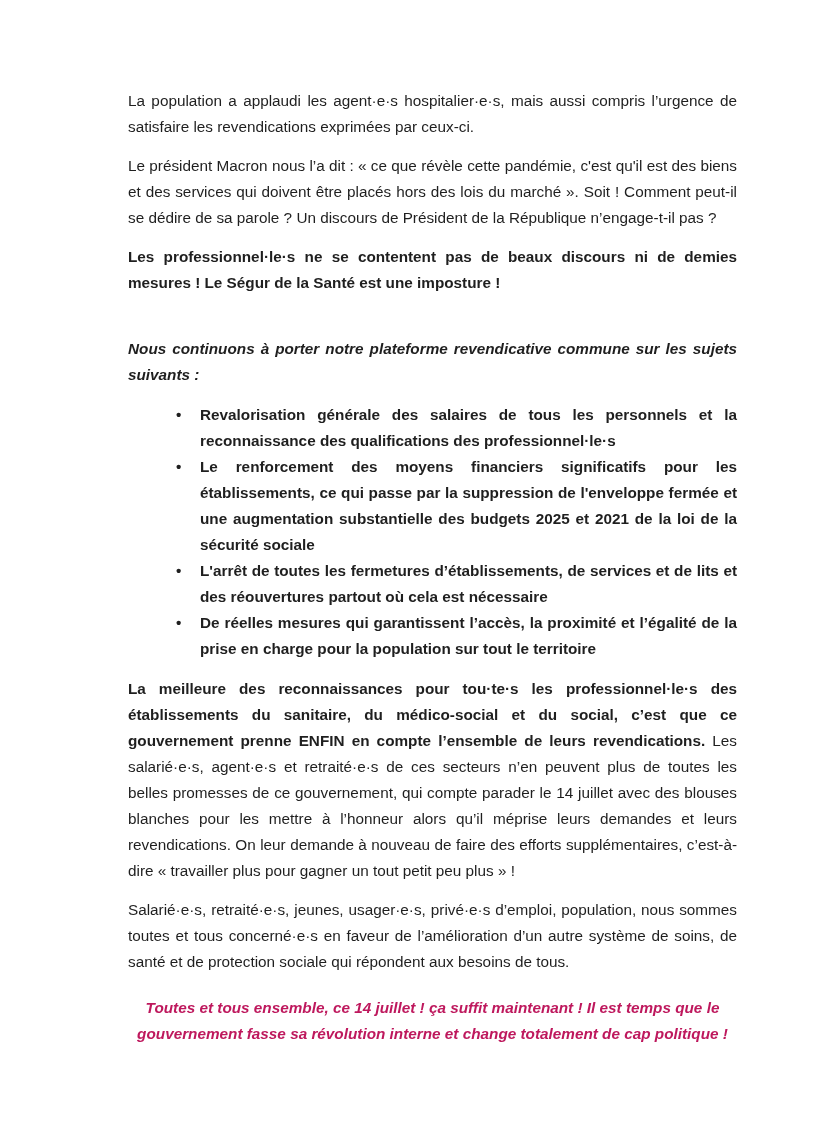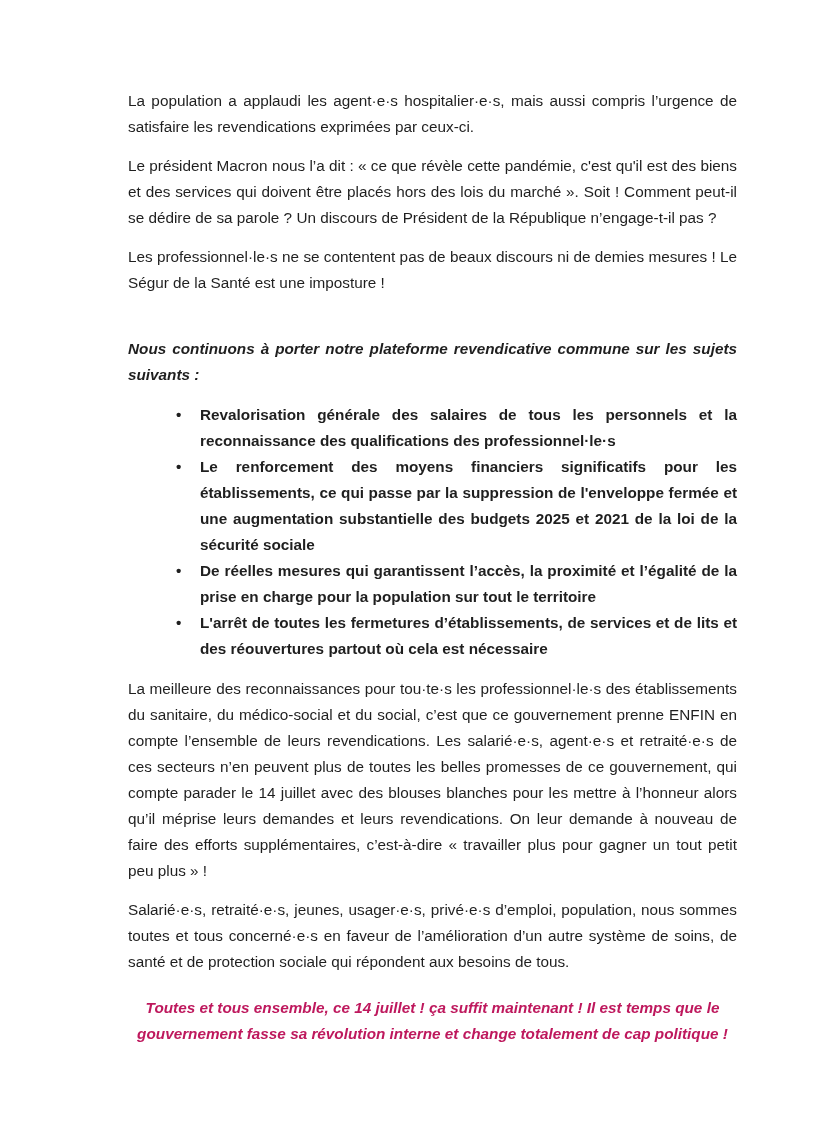--- a/index.html
+++ b/index.html
@@ -17,21 +17,21 @@
     color: #1f1f1f;
     box-sizing: border-box;
     padding: 88px 103px 12px 128px;
     font-size: 15.3px;
     line-height: 26px;
   }
   .para {
     text-align: justify;
     margin: 0 0 13px 0;
   }
-  .bold { font-weight: normal; }
+  .bold { font-weight: bold; }
   .bolditalic { font-weight: bold; font-style: italic; }
   .gap-before { margin-top: 40px; }
   ul.bullets {
     list-style: none;
     margin: 14px 0 14px 0;
     padding: 0;
   }
   ul.bullets li {
     position: relative;
     padding-left: 72px;
@@ -64,22 +64,22 @@
 
   <p class="para">Le président Macron nous l’a dit : « ce que révèle cette pandémie, c'est qu'il est des biens et des services qui doivent être placés hors des lois du marché ». Soit ! Comment peut-il se dédire de sa parole ? Un discours de Président de la République n’engage-t-il pas ?</p>
 
   <p class="para bold">Les professionnel·le·s ne se contentent pas de beaux discours ni de demies mesures ! Le Ségur de la Santé est une imposture !</p>
 
   <p class="para bolditalic gap-before">Nous continuons à porter notre plateforme revendicative commune sur les sujets suivants :</p>
 
   <ul class="bullets">
     <li>Revalorisation générale des salaires de tous les personnels et la reconnaissance des qualifications des professionnel·le·s</li>
     <li>Le renforcement des moyens financiers significatifs pour les établissements, ce qui passe par la suppression de l'enveloppe fermée et une augmentation substantielle des budgets 2025 et 2021 de la loi de la sécurité sociale</li>
+    <li>L'arrêt de toutes les fermetures d’établissements, de services et de lits et des réouvertures partout où cela est nécessaire</li>
     <li>De réelles mesures qui garantissent l’accès, la proximité et l’égalité de la prise en charge pour la population sur tout le territoire</li>
-    <li>L'arrêt de toutes les fermetures d’établissements, de services et de lits et des réouvertures partout où cela est nécessaire</li>
   </ul>
 
   <p class="para"><span class="bold">La meilleure des reconnaissances pour tou·te·s les professionnel·le·s des établissements du sanitaire, du médico-social et du social, c’est que ce gouvernement prenne ENFIN en compte l’ensemble de leurs revendications.</span><span> Les salarié·e·s, agent·e·s et retraité·e·s de ces secteurs n’en peuvent plus de toutes les belles promesses de ce gouvernement, qui compte parader le 14 juillet avec des blouses blanches pour les mettre à l’honneur alors qu’il méprise leurs demandes et leurs revendications. On leur demande à nouveau de faire des efforts supplémentaires, c’est-à-dire « travailler plus pour gagner un tout petit peu plus » !</span></p>
 
   <p class="para">Salarié·e·s, retraité·e·s, jeunes, usager·e·s, privé·e·s d’emploi, population, nous sommes toutes et tous concerné·e·s en faveur de l’amélioration d’un autre système de soins, de santé et de protection sociale qui répondent aux besoins de tous.</p>
 
   <p class="red-center">Toutes et tous ensemble, ce 14 juillet ! ça suffit maintenant ! Il est temps que le gouvernement fasse sa révolution interne et change totalement de cap politique  !</p>
 
 </div>
 

